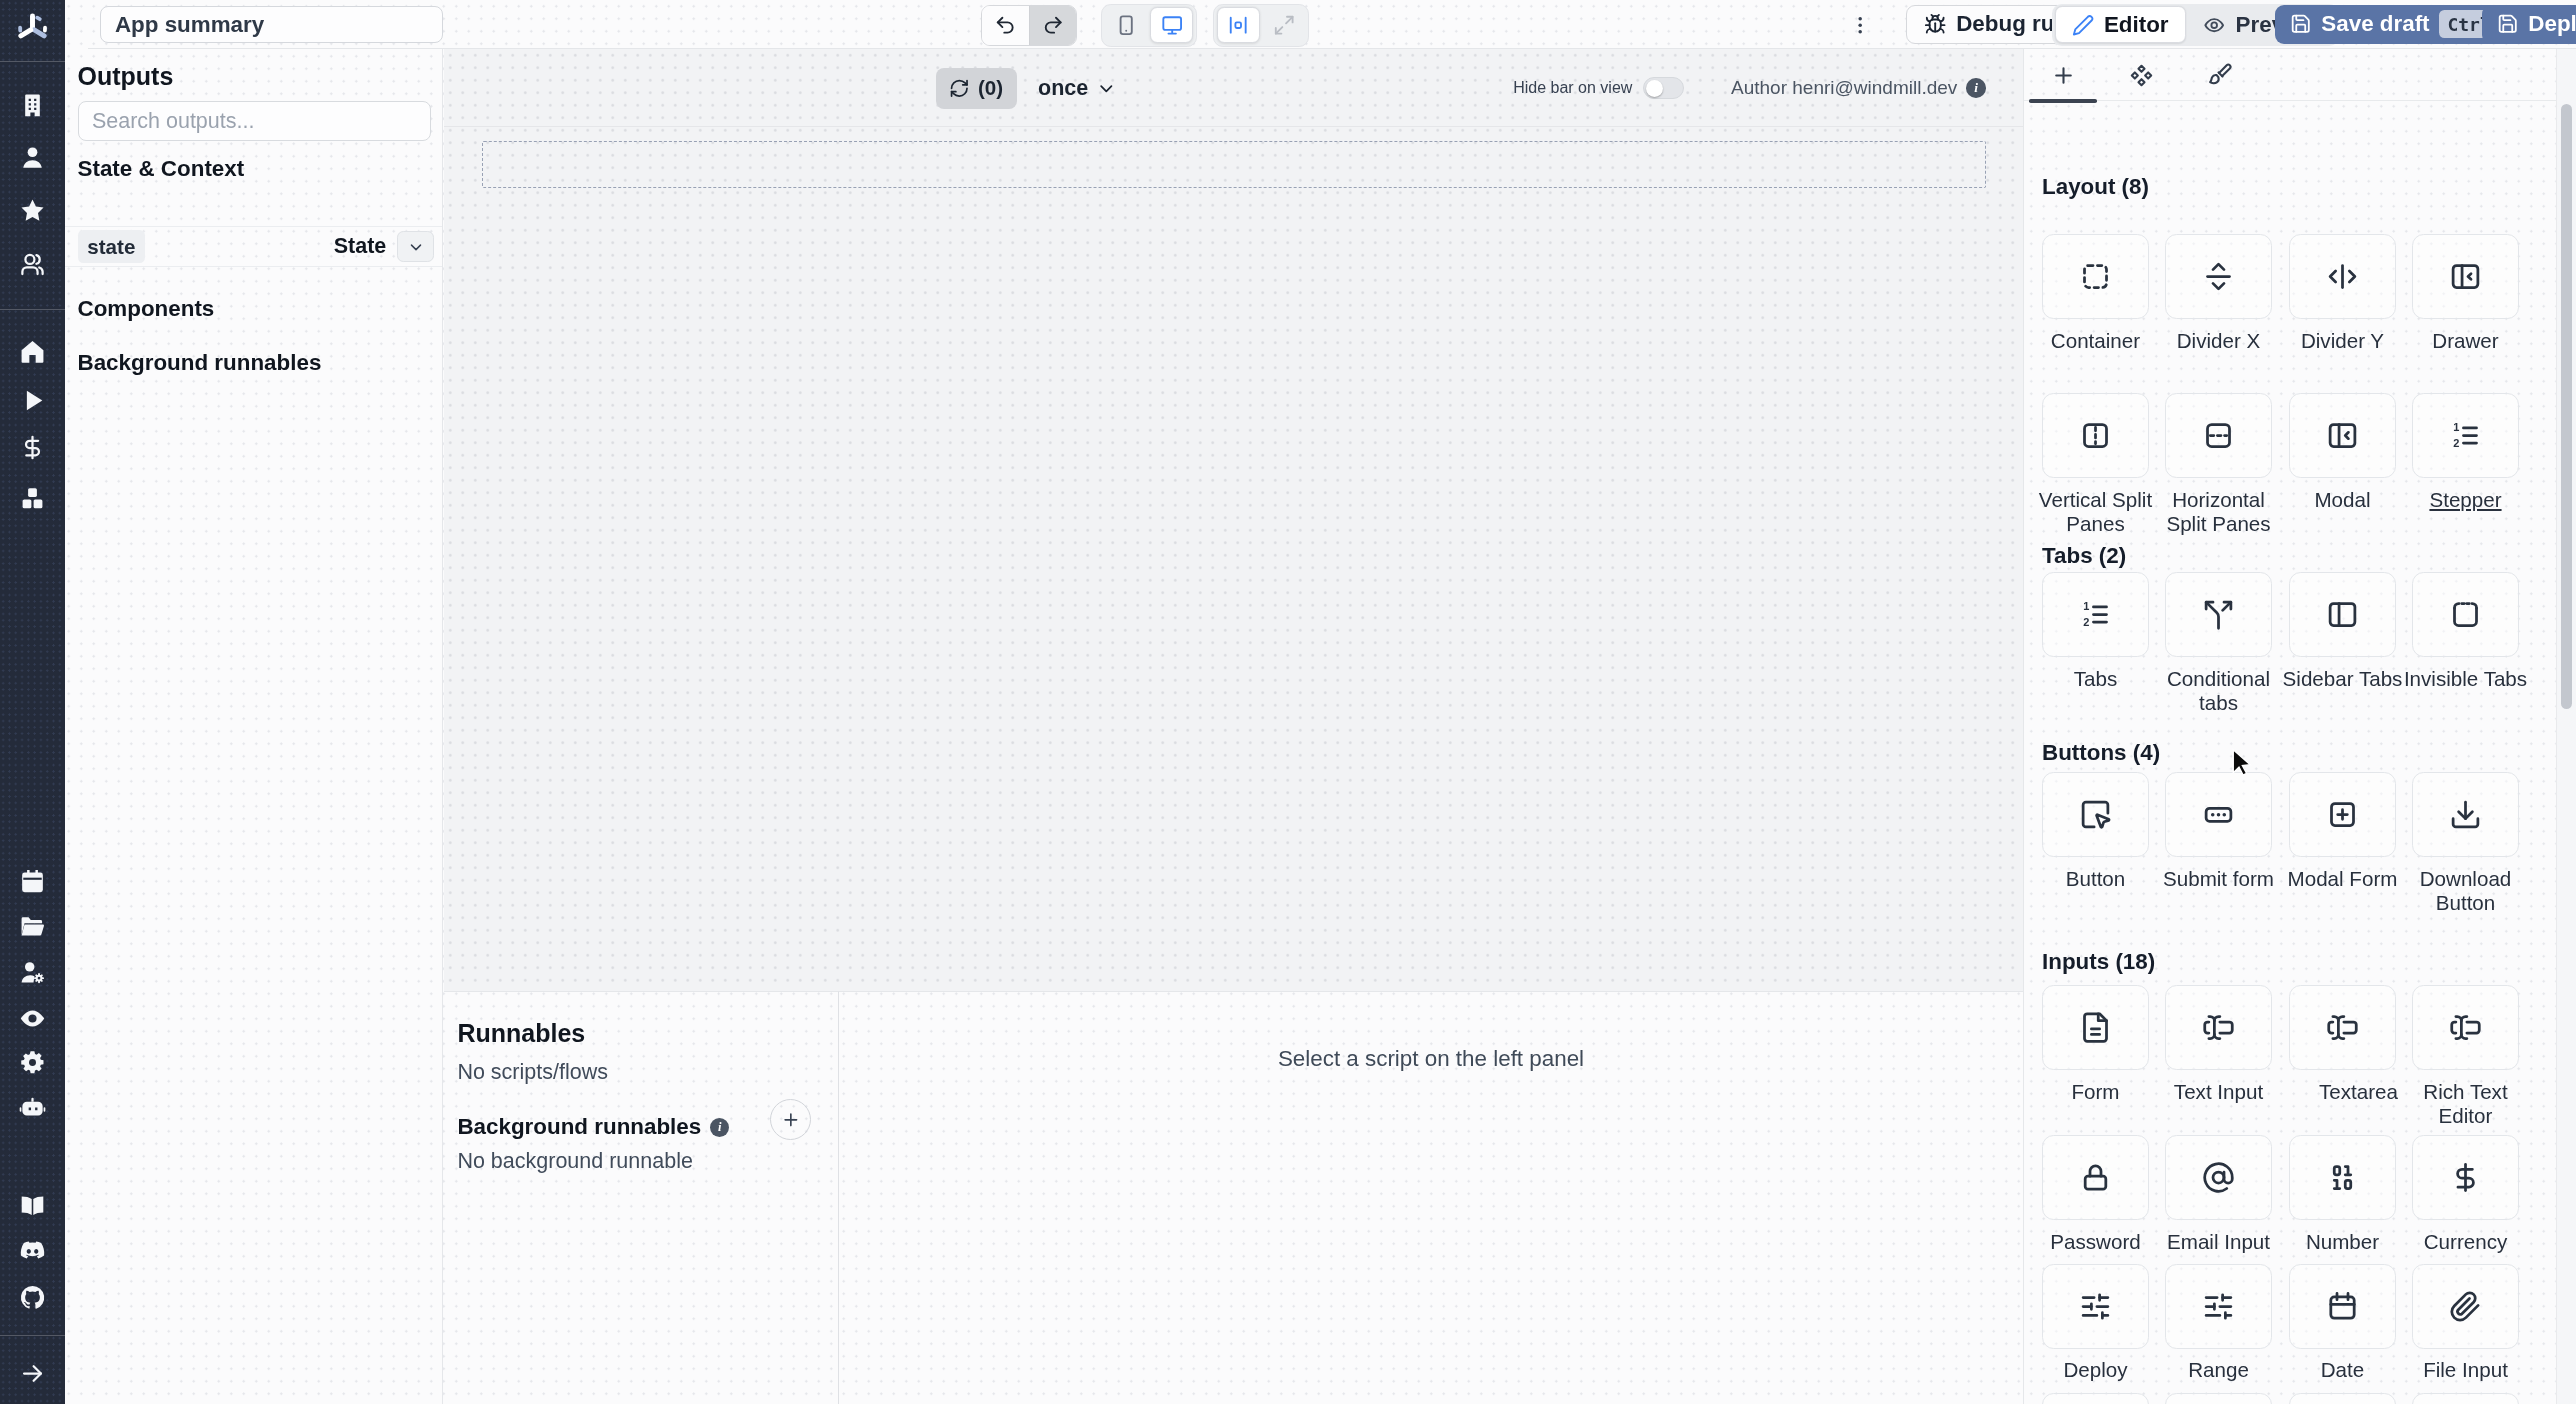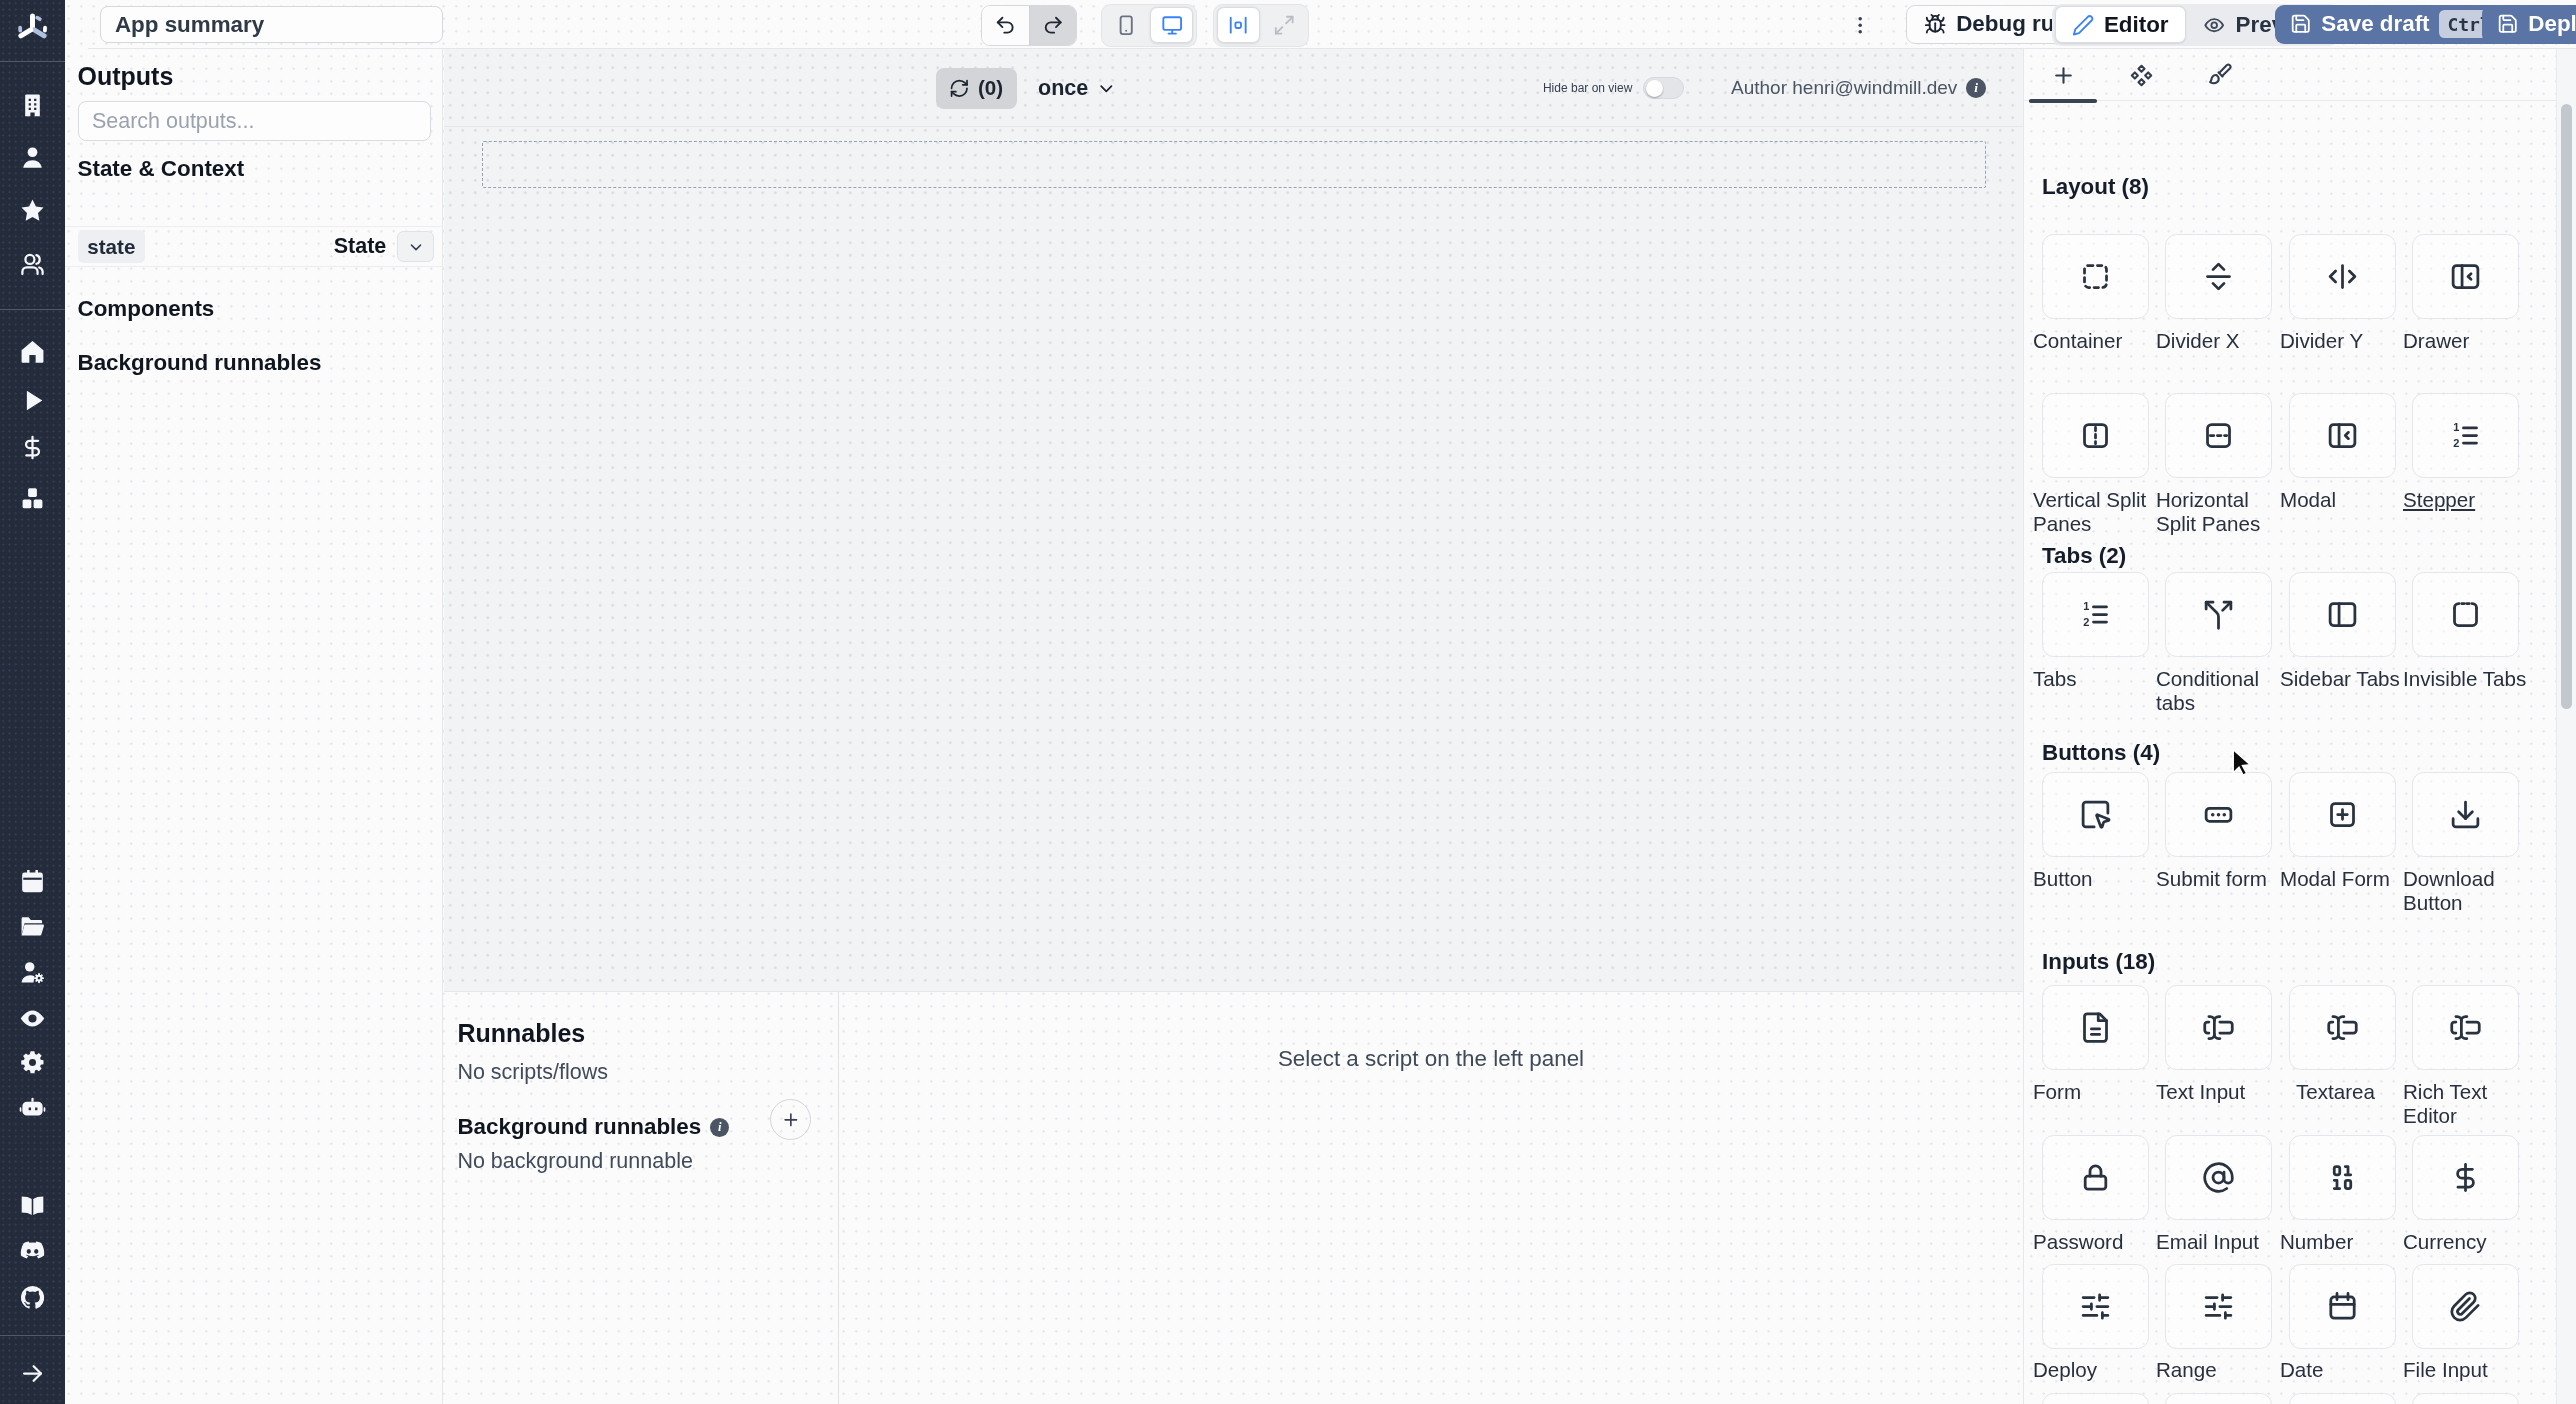--- a/index.html
+++ b/index.html
@@ -73,21 +73,21 @@
             background-image:radial-gradient(circle,#dadcE0 1.3px,transparent 1.4px);
             background-size:12.5px 12.5px; }
   .canvas-topbar { position:absolute; left:0; top:0; width:100%; height:78px; border-bottom:0.9px solid #e5e6e9; }
   .topbar-left { position:absolute; left:492px; top:0; height:78px; display:flex; align-items:center; gap:21.5px; }
   .refresh-pill { display:inline-flex; align-items:center; gap:8px; height:41px; padding:0 13.4px; background:#d2d4d8;
                   border-radius:8px; font-size:20.6px; font-weight:700; color:#1b2430; cursor:pointer; }
   .refresh-pill .icon { width:20.6px; height:20.6px; }
   .once-select { display:inline-flex; align-items:center; gap:8px; font-size:21.5px; font-weight:600; color:#1b2430; cursor:pointer; }
   .once-select .icon { width:20.6px; height:20.6px; }
   .topbar-right { position:absolute; right:38px; top:0; height:78px; display:flex; align-items:center; }
-  .hide-label { font-size:12px; color:#374151; margin-right:10.7px; }
+  .hide-label { font-size:16px; color:#374151; margin-right:10.7px; }
   .toggle { width:41px; height:22.4px; border-radius:11.6px; background:#e3e5e9; border:0.9px solid #d6d9dd; position:relative; cursor:pointer; }
   .toggle-knob { position:absolute; left:1.8px; top:1.8px; width:17px; height:17px; border-radius:50%; background:#fff; box-shadow:0 0.9px 1.8px rgba(0,0,0,.3); }
   .author-label { font-size:19px; color:#4b5563; margin-left:47px; margin-right:9px; }
   .info-dot { width:19.7px; height:19.7px; border-radius:50%; background:#4b5563; color:#fff; display:inline-flex;
               align-items:center; justify-content:center; font-size:13.4px; font-weight:700; font-family:"Liberation Serif", serif; flex:none; }
   .info-dot::before { content:"i"; font-style:italic; }
   .dashed-rect { position:absolute; left:38px; top:92px; width:1504px; height:47px; border:1.8px dashed #98a1b4; border-radius:1.8px; cursor:pointer; }
 
   
   .bottom-runnables { position:absolute; left:444px; top:991px; width:395px; height:413px;
@@ -109,21 +109,21 @@
   .rp-tabs { position:absolute; left:0; top:0; width:100%; height:52px; display:flex; border-bottom:1.8px solid #e8eaec; }
   .rp-tab { width:78px; height:52px; display:flex; align-items:center; justify-content:center; color:#333d4c; cursor:pointer; position:relative; }
   .rp-tab.active::after { content:""; position:absolute; left:5.4px; right:5.4px; bottom:-1.8px; height:3.6px; background:#3b4350; border-radius:1.8px; }
   .tab-ic { width:25px; height:25px; }
   .rp-search { position:absolute; left:11.6px; top:64px; width:510px; height:43px; border:0.9px solid #d8dbdf; border-radius:8px;
                background:#fdfdfe; font-family:inherit; font-size:21.5px; color:#374151; padding:0 13.4px; outline:none; }
   .sec-header { position:absolute; left:18px; font-size:22.4px; font-weight:700; color:#151d2a; }
   .comp-card { position:absolute; width:107px; height:85px; border:1.3px solid #e3e6ea; border-radius:11.6px;
                background:rgba(255,255,255,.45); display:flex; align-items:center; justify-content:center; color:#29323f; cursor:pointer; }
   .card-ic { width:33px; height:33px; }
-  .comp-label { position:absolute; width:125px; font-size:20.6px; line-height:24px; color:#28303d; }
+  .comp-label { position:absolute; width:125px; text-align:center; font-size:20.6px; line-height:24px; color:#28303d; }
 
   
   .scrollbar { position:absolute; left:2556px; top:49px; width:19.7px; height:1355px; background:#f5f6f8; border-left:0.9px solid #e9eaec; }
   .scroll-thumb { position:absolute; left:3.6px; top:55px; width:11.6px; height:605px; background:#c3c7ce; border-radius:6.3px; cursor:pointer; }
 
   .cursor { position:absolute; left:2227px; top:746px; width:30px; height:32px; z-index:50; pointer-events:none; }
 </style>
 </head>
 <body>
 

